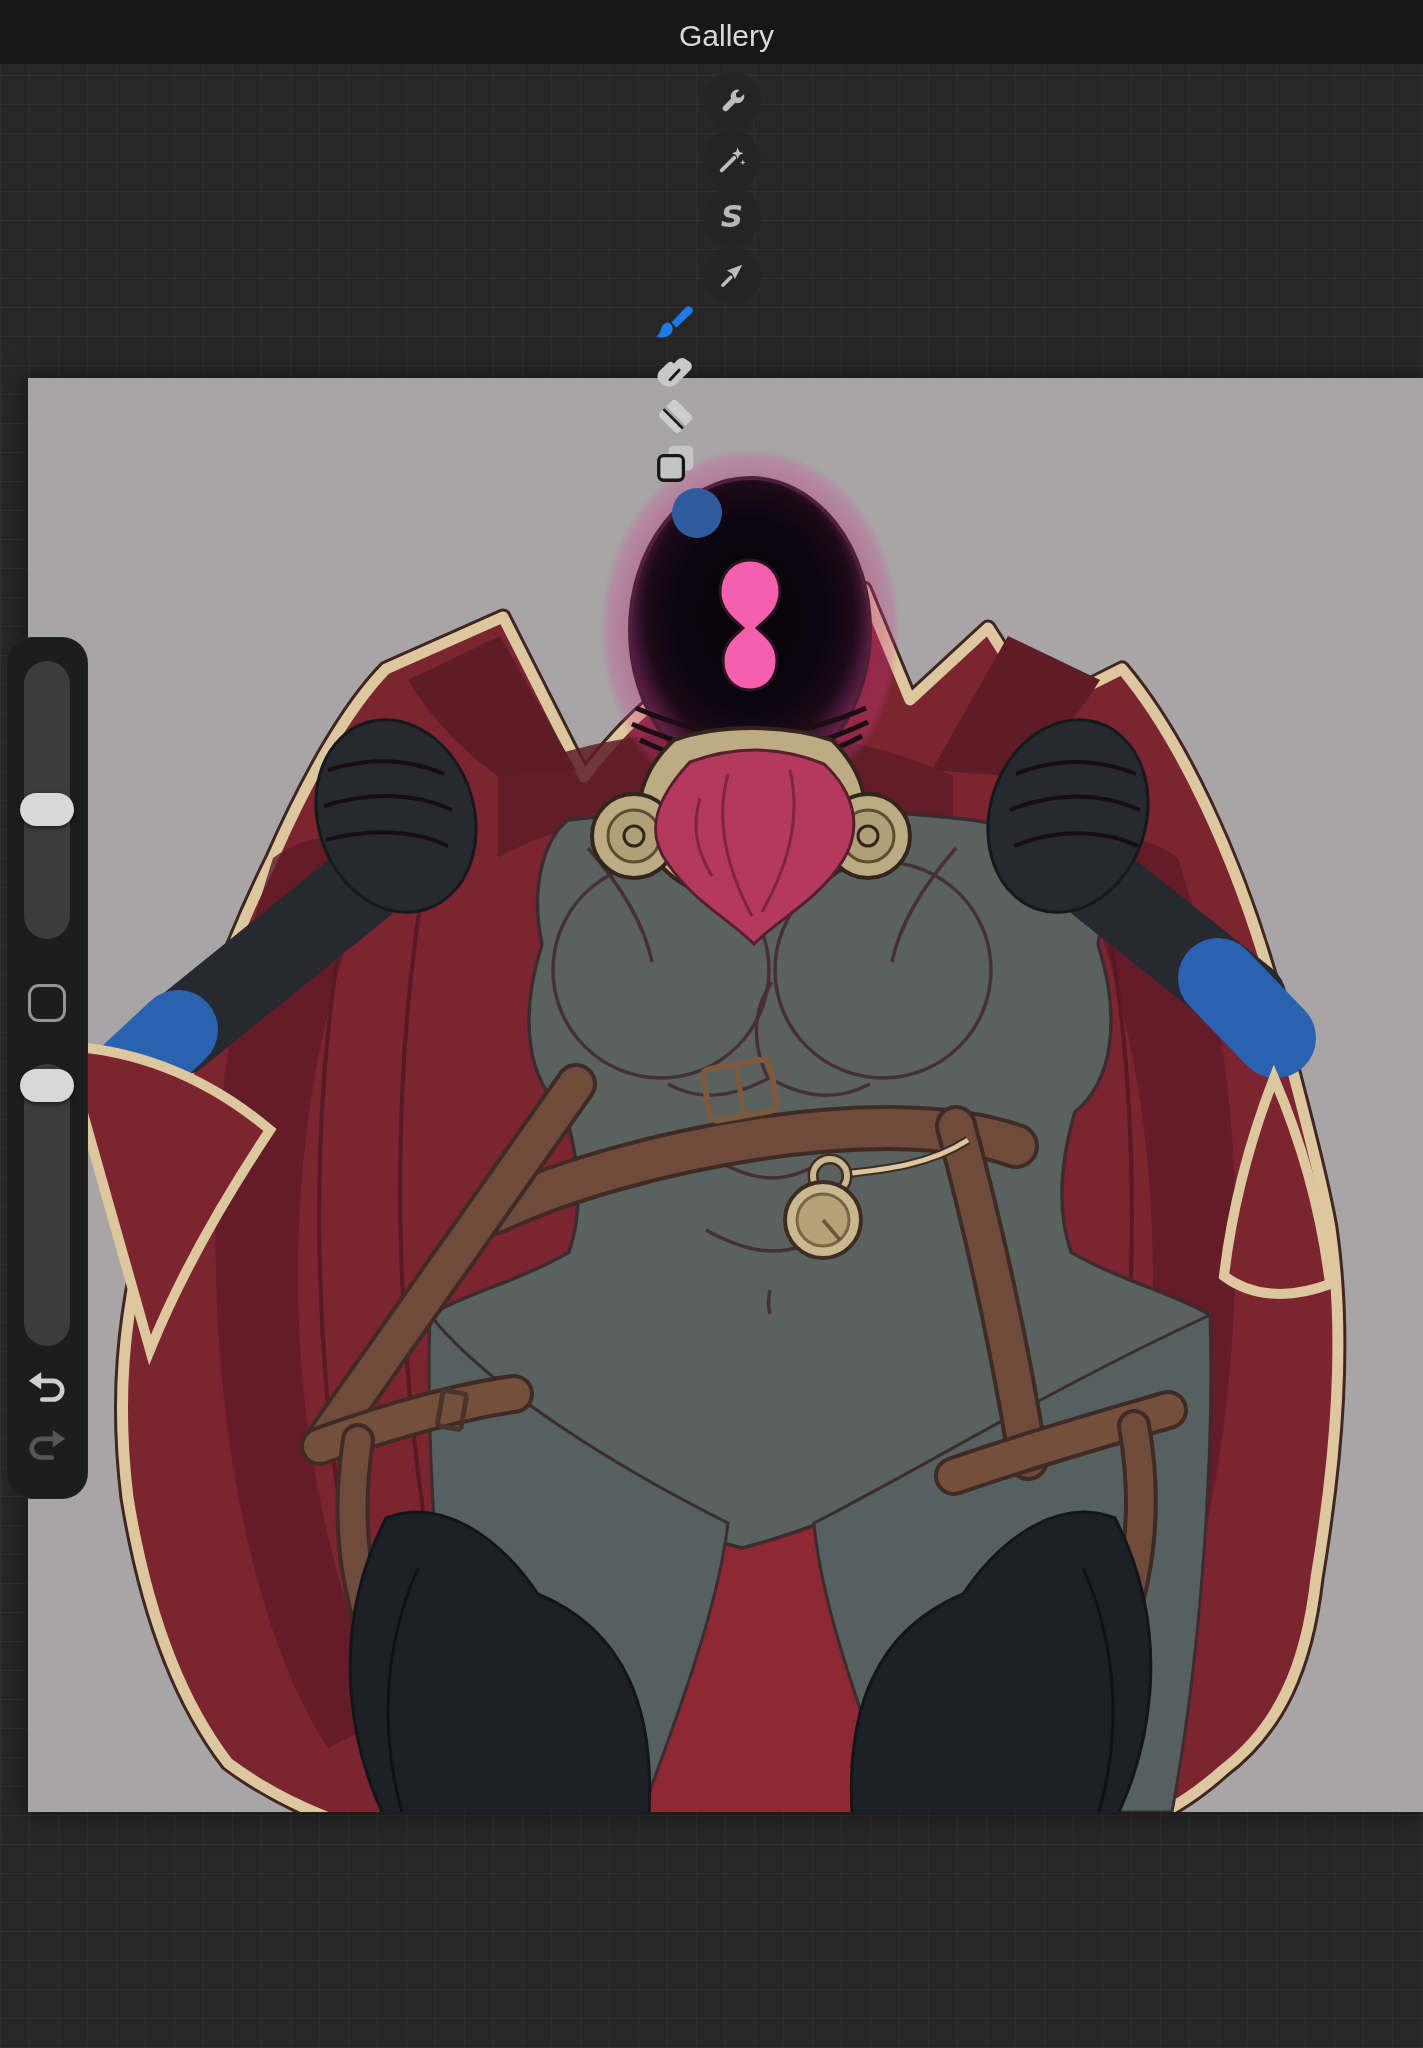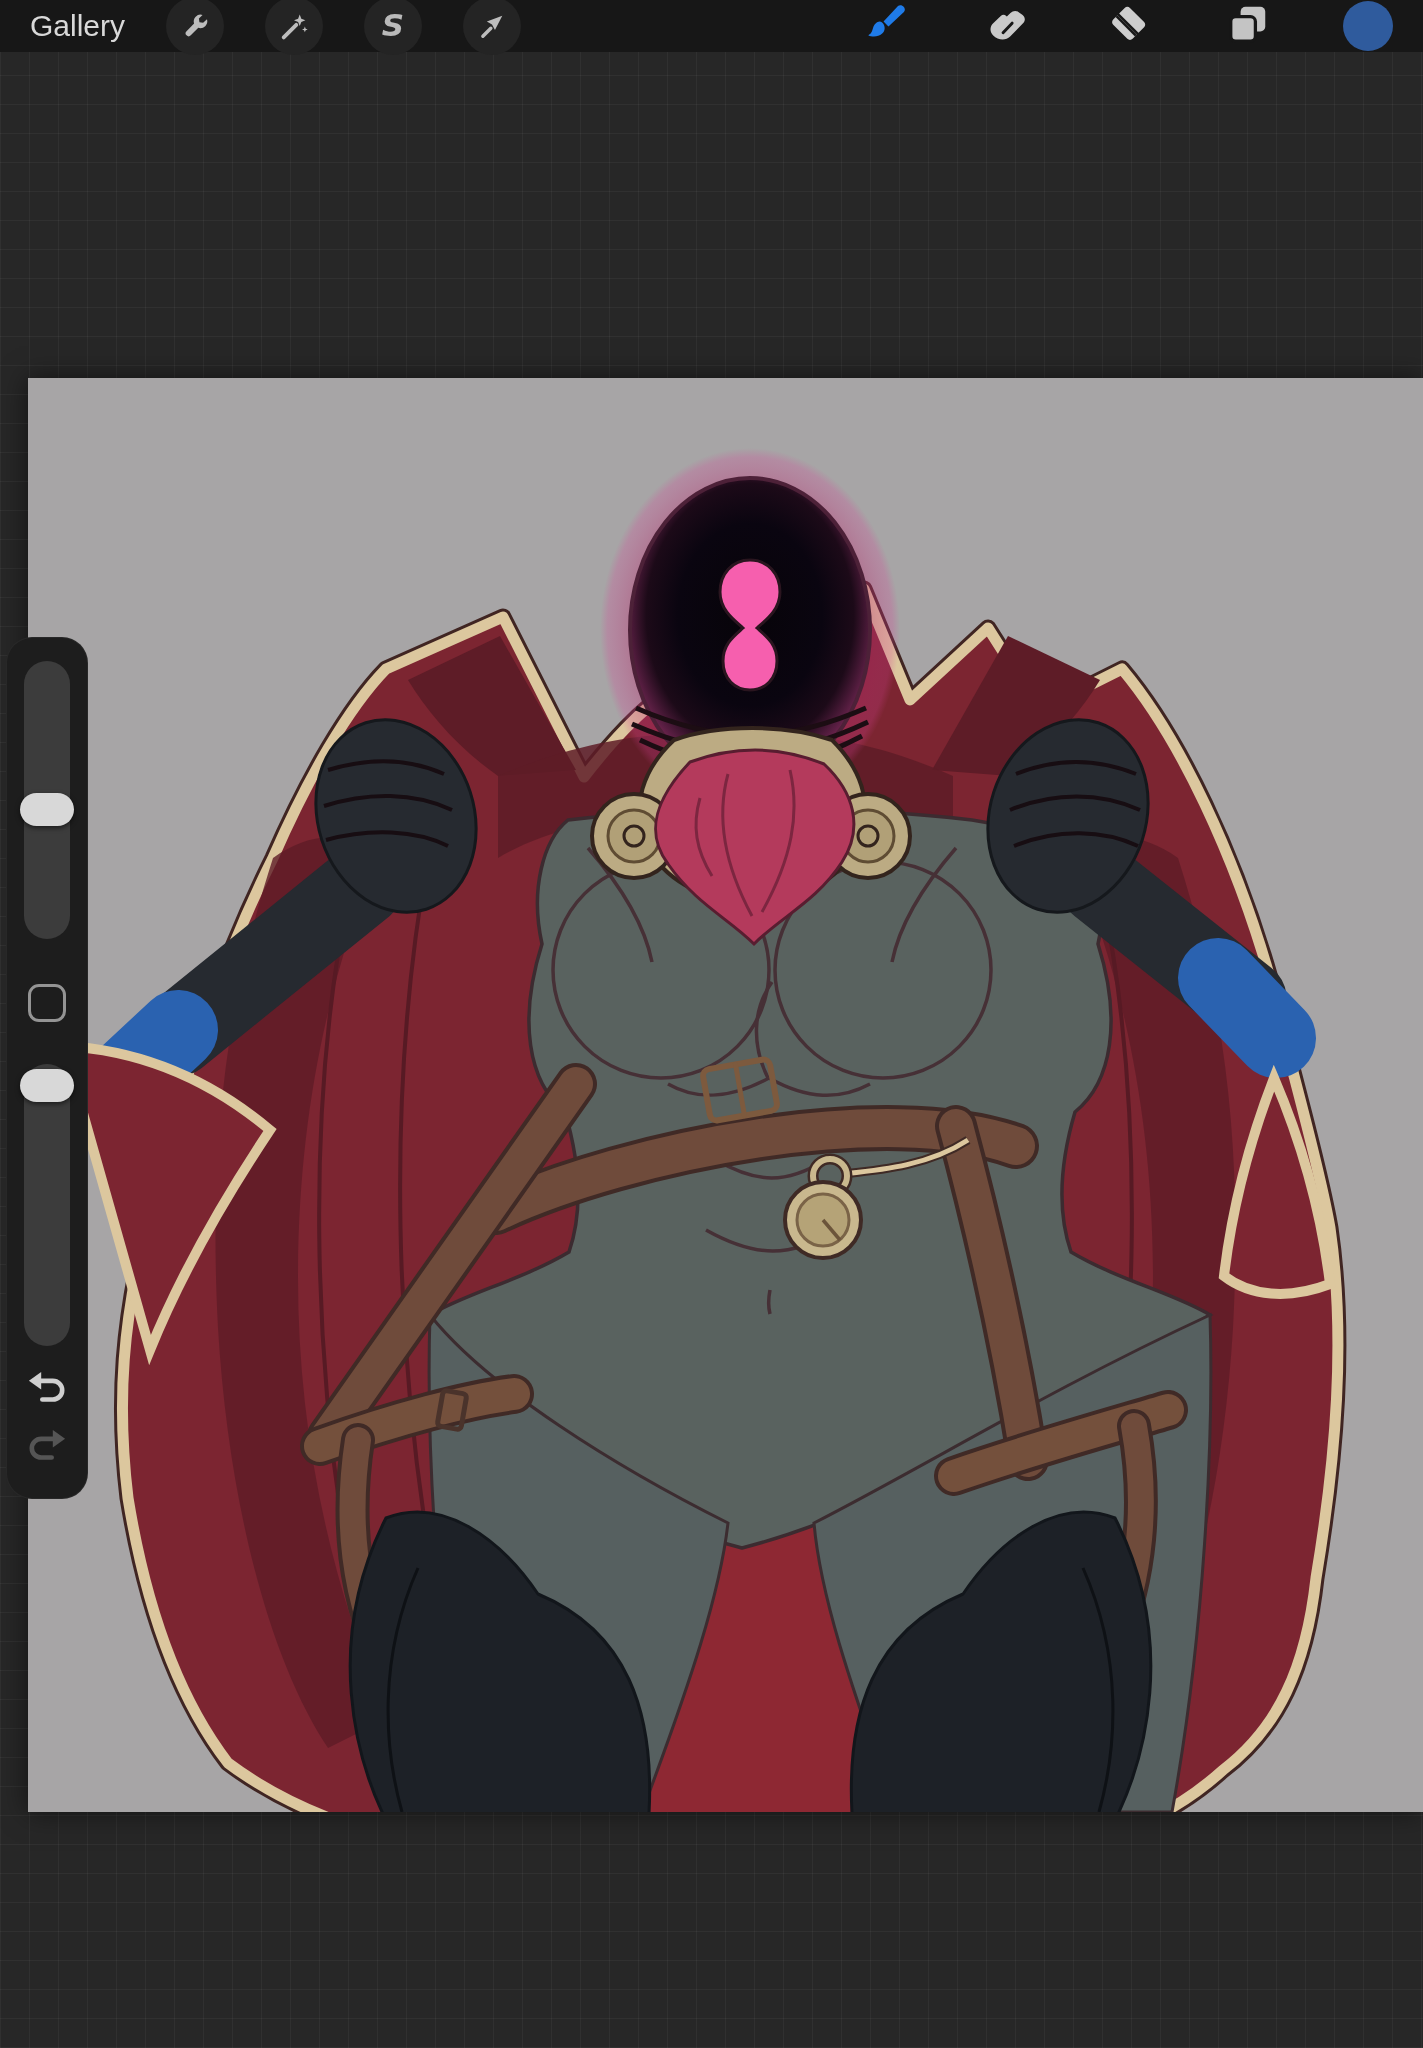--- a/index.html
+++ b/index.html
@@ -6,22 +6,22 @@
   body{width:1423px;height:2048px;overflow:hidden;font-family:"Liberation Sans",sans-serif;}
   .screen{position:relative;width:1423px;height:2048px;background:var(--pasteboard,#272727);}
   
   .pasteboard{position:absolute;inset:0;
     background-color:var(--pasteboard,#272727);
     background-image:
       repeating-linear-gradient(0deg, rgba(255,255,255,0.045) 0 1px, transparent 1px 29px),
       repeating-linear-gradient(90deg, rgba(255,255,255,0.045) 0 1px, transparent 1px 29px);
   }
   
-  .topbar{position:absolute;top:0;left:0;width:1423px;height:52px;background:var(--topbar,#171717);
-    display:flex;align-items:center;z-index:30;}
+  .topbar{position:absolute;top:0;left:0;width:1423px;height:64px;background:var(--topbar,#171717);
+    display:flex;align-items:center;z-index:30;flex-direction:column;}
   .gallery-btn{background:none;border:none;color:#d9d9d9;font-size:30px;font-family:"Liberation Sans",sans-serif;
     padding:0 0 0 30px;cursor:pointer;line-height:72px;}
   .tool-circle{width:58px;height:58px;border-radius:50%;background:#242424;display:flex;align-items:center;
     justify-content:center;margin-left:41px;cursor:pointer;flex:none;}
   .tool-circle svg{display:block;}
   .bare-tool{width:46px;height:46px;display:flex;align-items:center;justify-content:center;cursor:pointer;flex:none;}
   .spacer{flex:1;}
   .s-glyph{font-family:"DejaVu Sans",sans-serif;font-weight:700;font-style:italic;font-size:31px;color:#b9b9b9;
     transform:translateY(-1px);}
   .color-dot{width:50px;height:50px;border-radius:50%;background:var(--accent-swatch,#2f5b9d);cursor:pointer;flex:none;}

